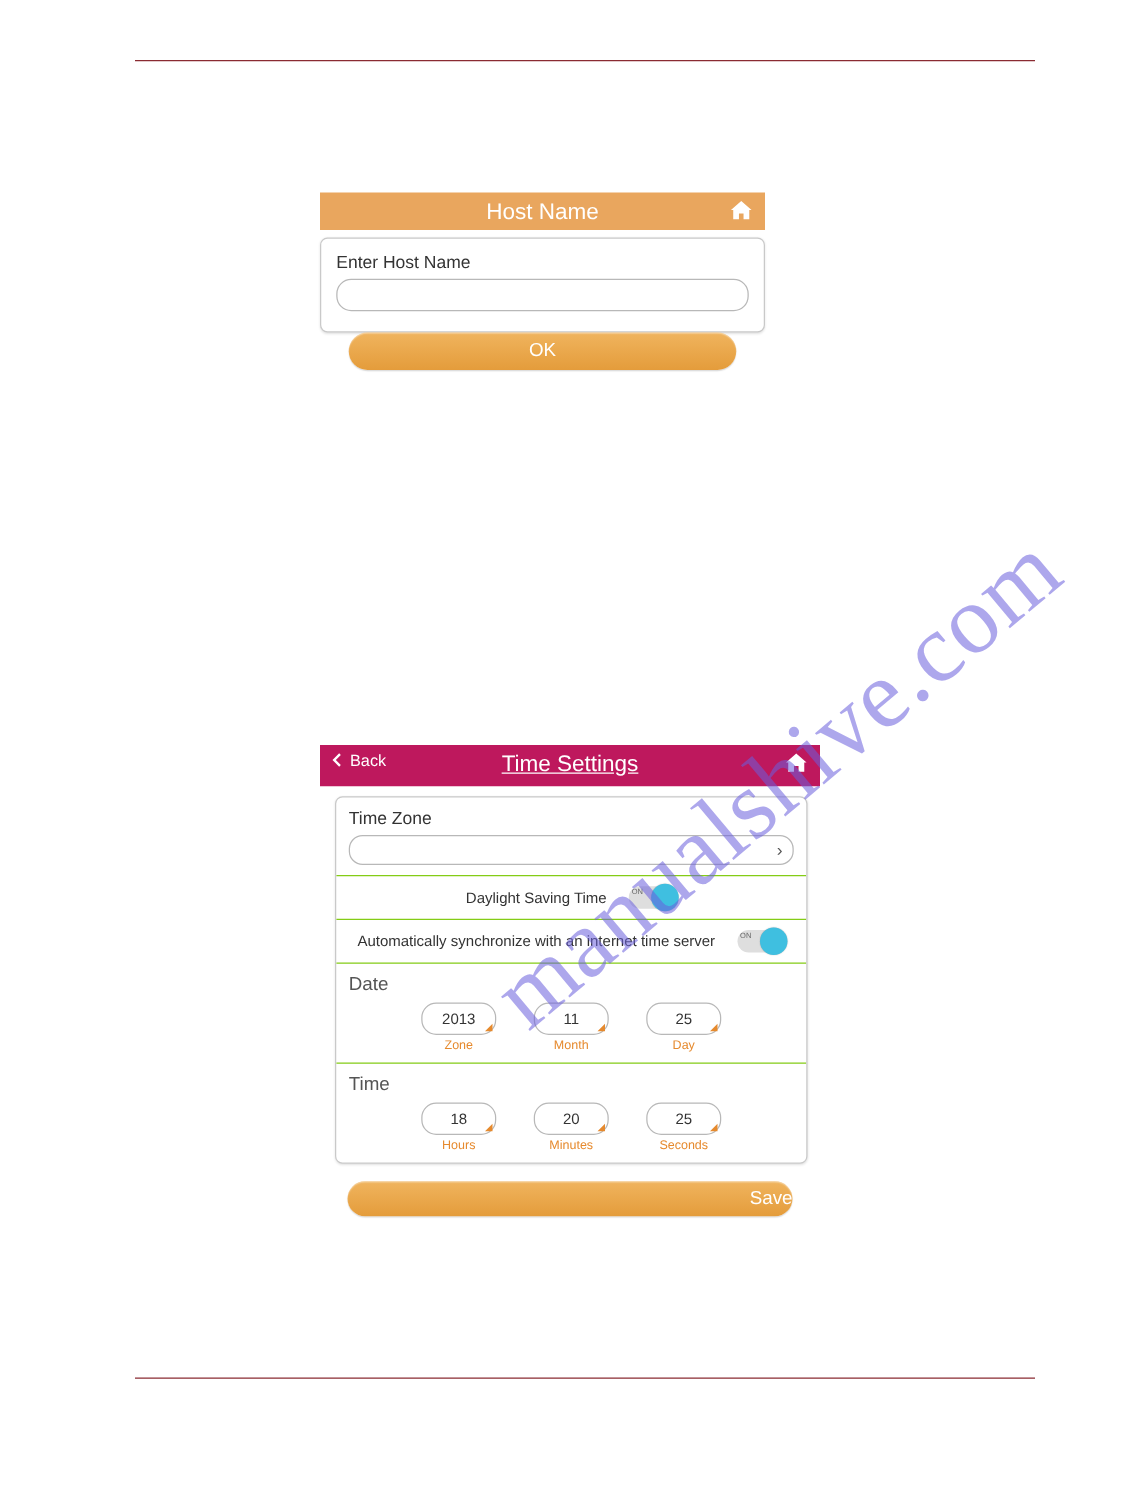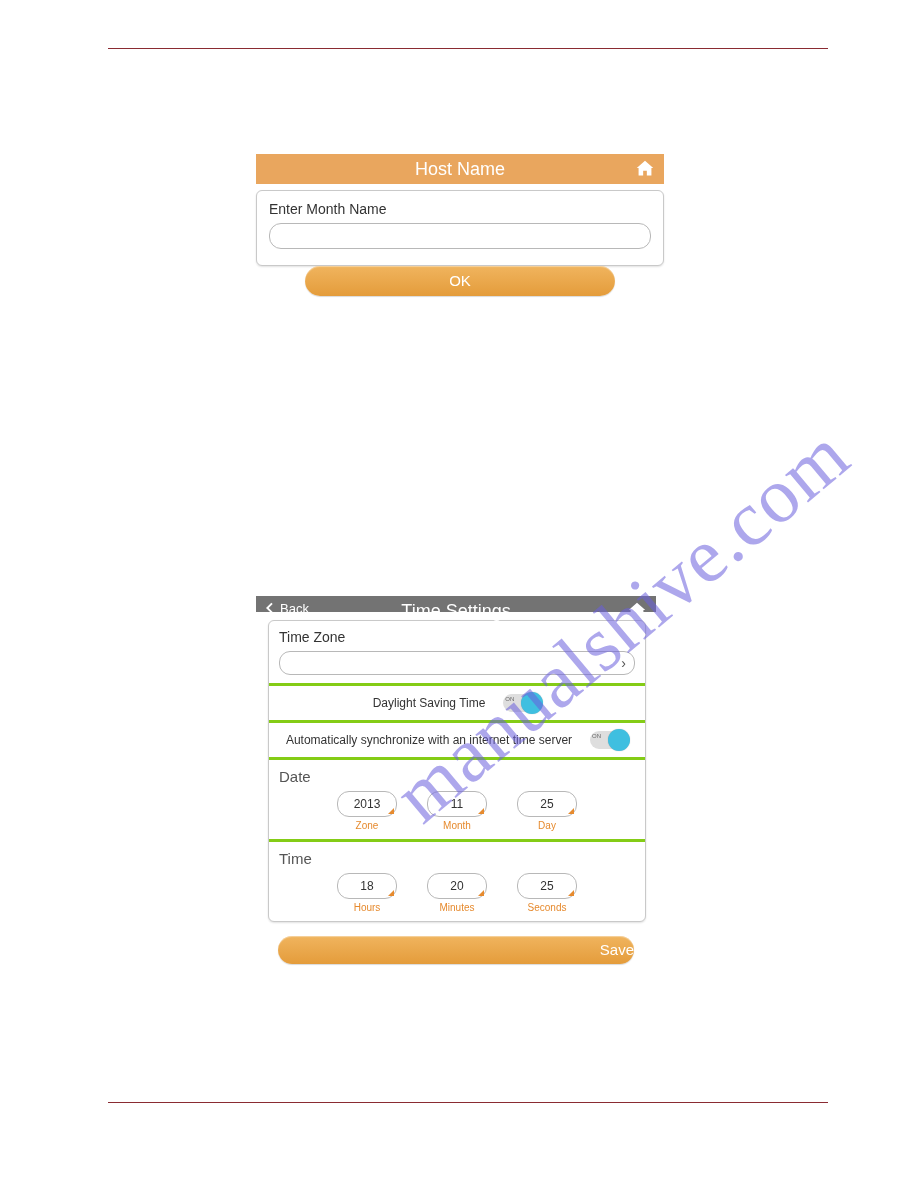--- a/index.html
+++ b/index.html
@@ -38,21 +38,21 @@
   font-family: "Times New Roman", serif;
   letter-spacing: 1px;
   z-index: 10;
 }
 
 
 .panel1 {
   position: absolute;
   top: 154px;
   left: 256px;
-  width: 408px;
+  width: 356px;
 }
 .titlebar {
   height: 30px;
   background: #e9a65e;
   color: #fff;
   font-size: 18px;
   text-align: center;
   line-height: 30px;
   position: relative;
 }
@@ -97,22 +97,22 @@
 }
 
 
 .panel2 {
   position: absolute;
   top: 596px;
   left: 256px;
   width: 400px;
 }
 .titlebar2 {
-  height: 16px;
-  background: #737373;
+  height: 33px;
+  background: #be185d;
   color: #fff;
   position: relative;
 }
 .titlebar2 .back {
   position: absolute;
   left: 6px;
   top: 4px;
   color: #fff;
   font-size: 13px;
   display: flex;
@@ -140,21 +140,21 @@
 }
 .card2 {
   border: 1px solid #c9c9c9;
   border-radius: 6px;
   background: #fff;
   margin: 8px 10px 0 12px;
   box-shadow: 0 1px 2px rgba(0,0,0,0.12);
   overflow: hidden;
 }
 .section {
-  border-bottom: 3px solid #84cc16;
+  border-bottom: 1px solid #84cc16;
   padding: 8px 10px;
 }
 .section:last-child { border-bottom: none; }
 .sec-title {
   font-size: 14px;
   color: #333;
 }
 .selbox {
   margin-top: 6px;
   height: 22px;
@@ -262,21 +262,21 @@
   <div class="panel1">
     <div class="titlebar">
       <span>Host Name</span>
       <span class="home">
         <svg viewBox="0 0 24 24" width="22" height="22">
             <path fill="#fff" d="M12 3l9 8h-2v8h-5v-5h-4v5H5v-8H3z"></path>
           </svg>
       </span>
     </div>
     <div class="card">
-      <div class="label">Enter Month Name</div>
+      <div class="label">Enter Host Name</div>
       <div class="txt"></div>
     </div>
     <div class="bigbtn">OK</div>
   </div>
 
   <div class="panel2">
     <div class="titlebar2">
       <span class="back">
         <span class="arrow">
           <svg viewBox="0 0 24 24" width="16" height="16">

